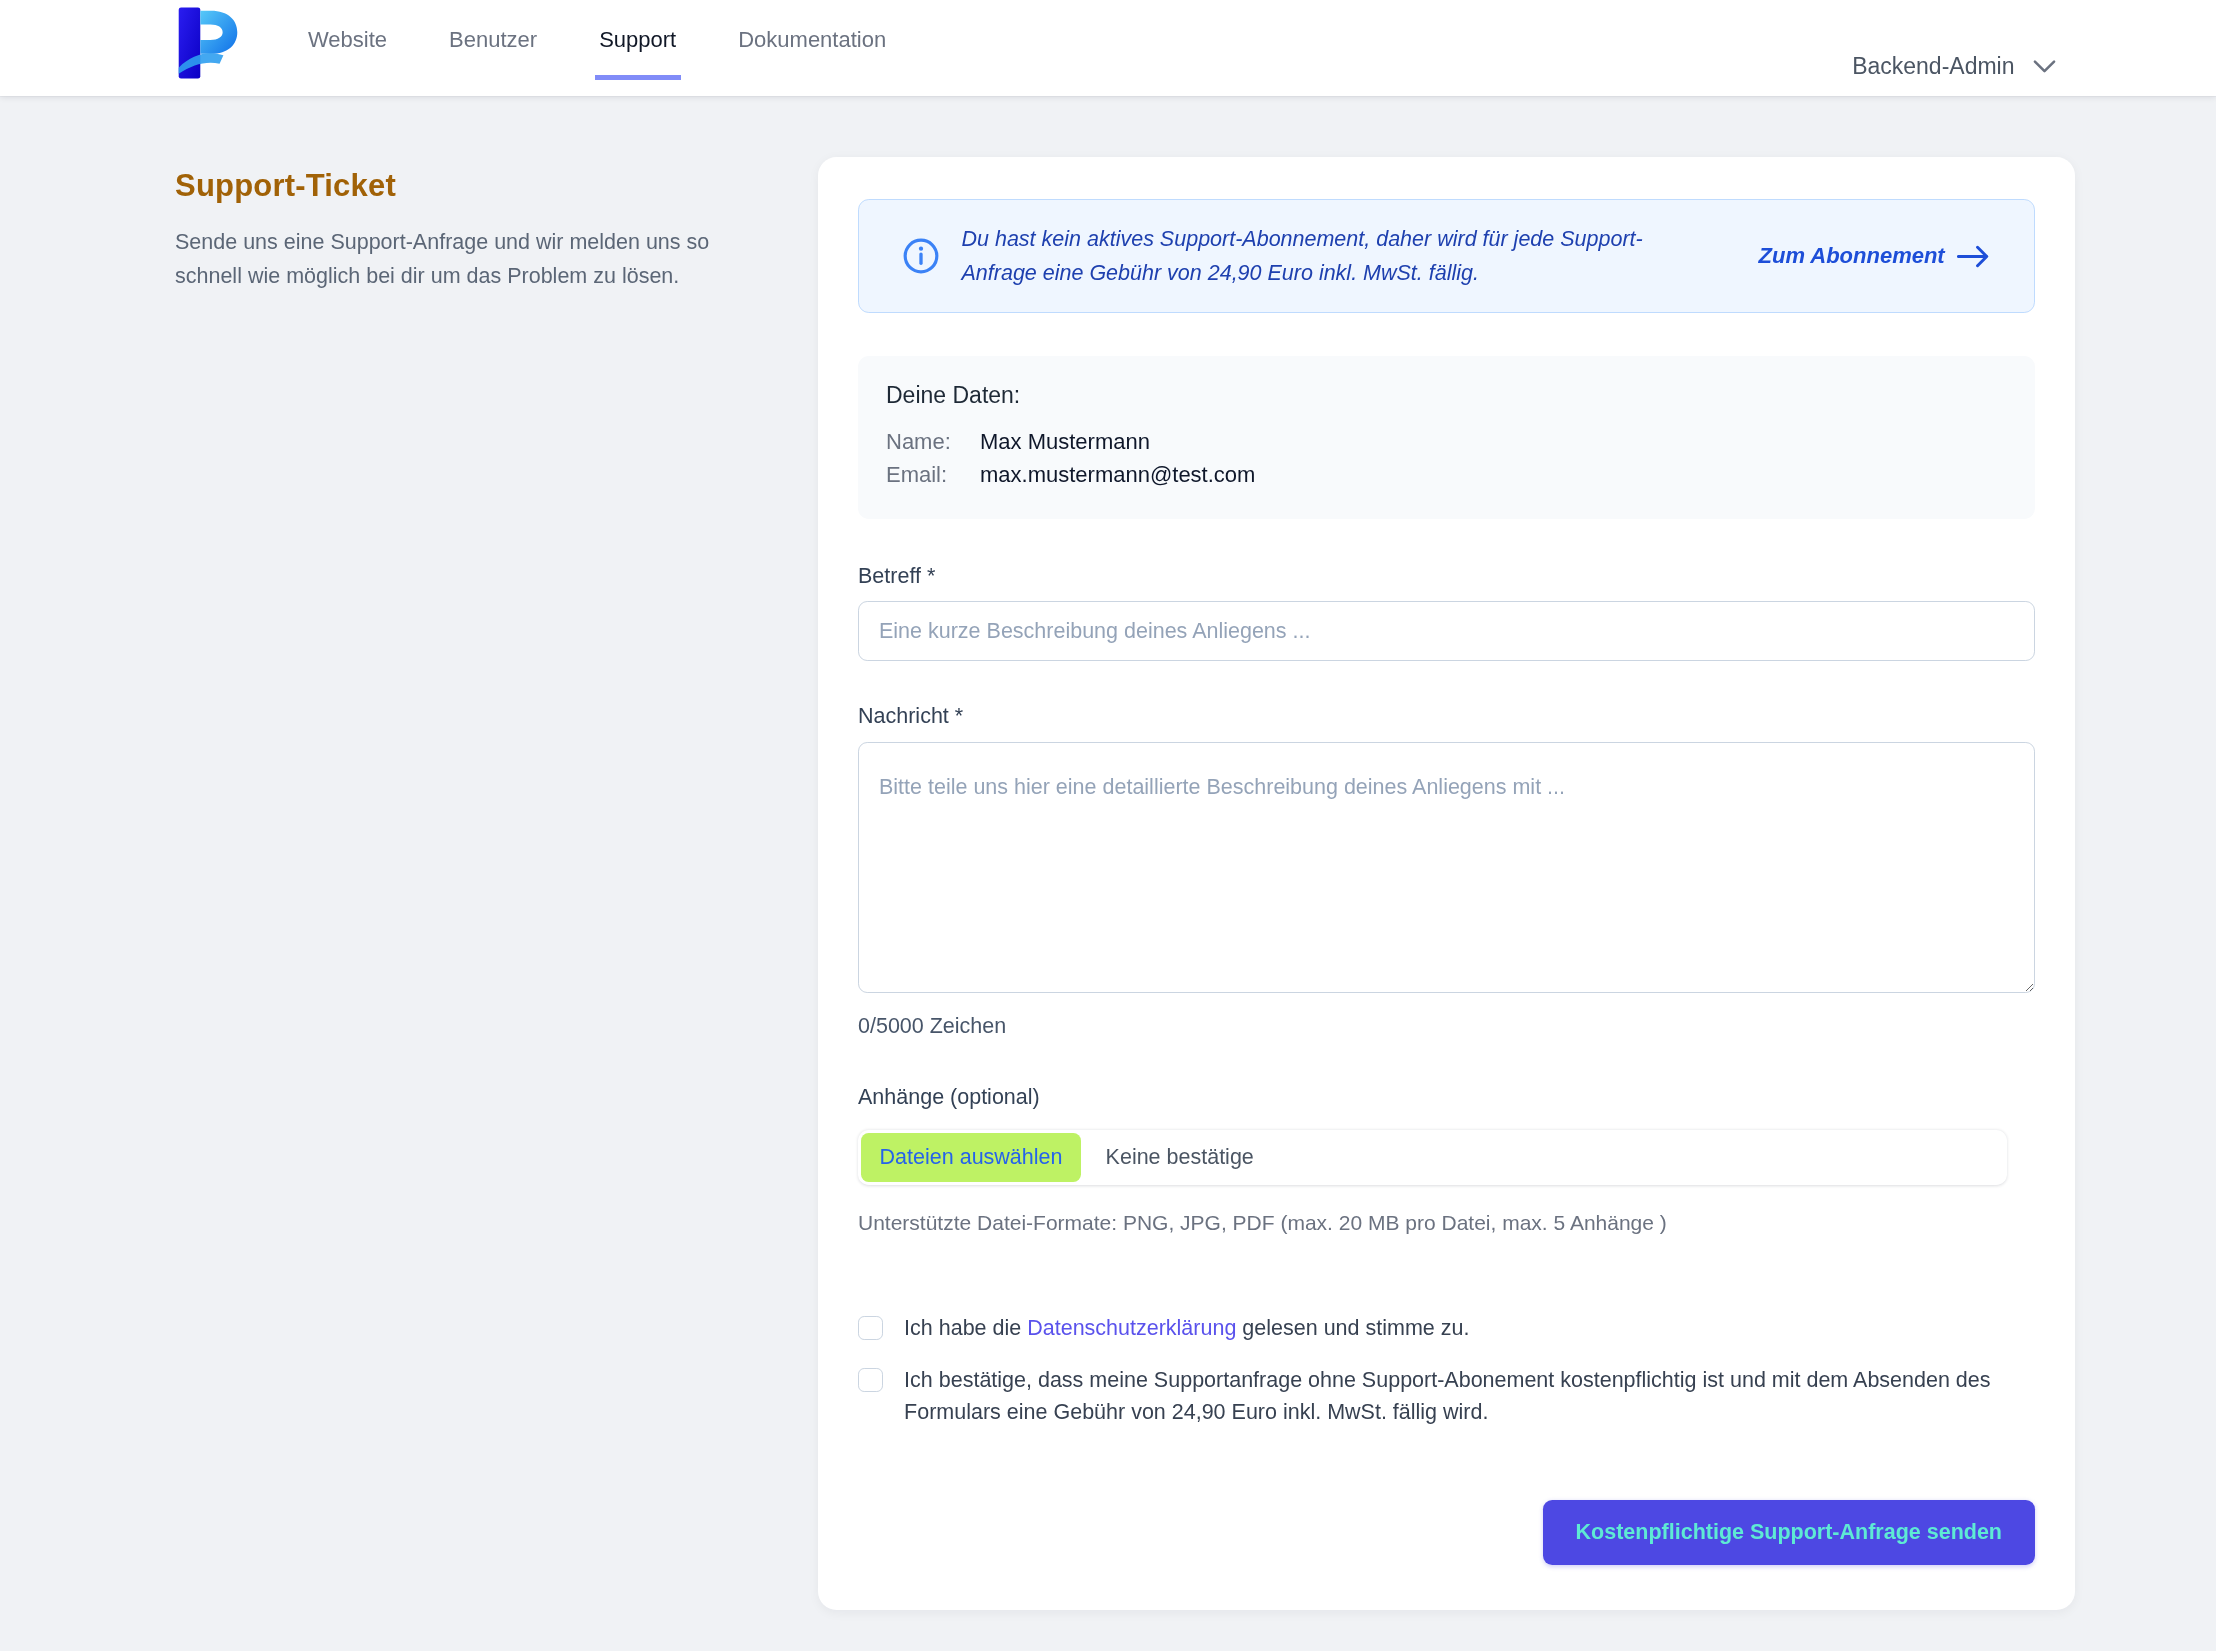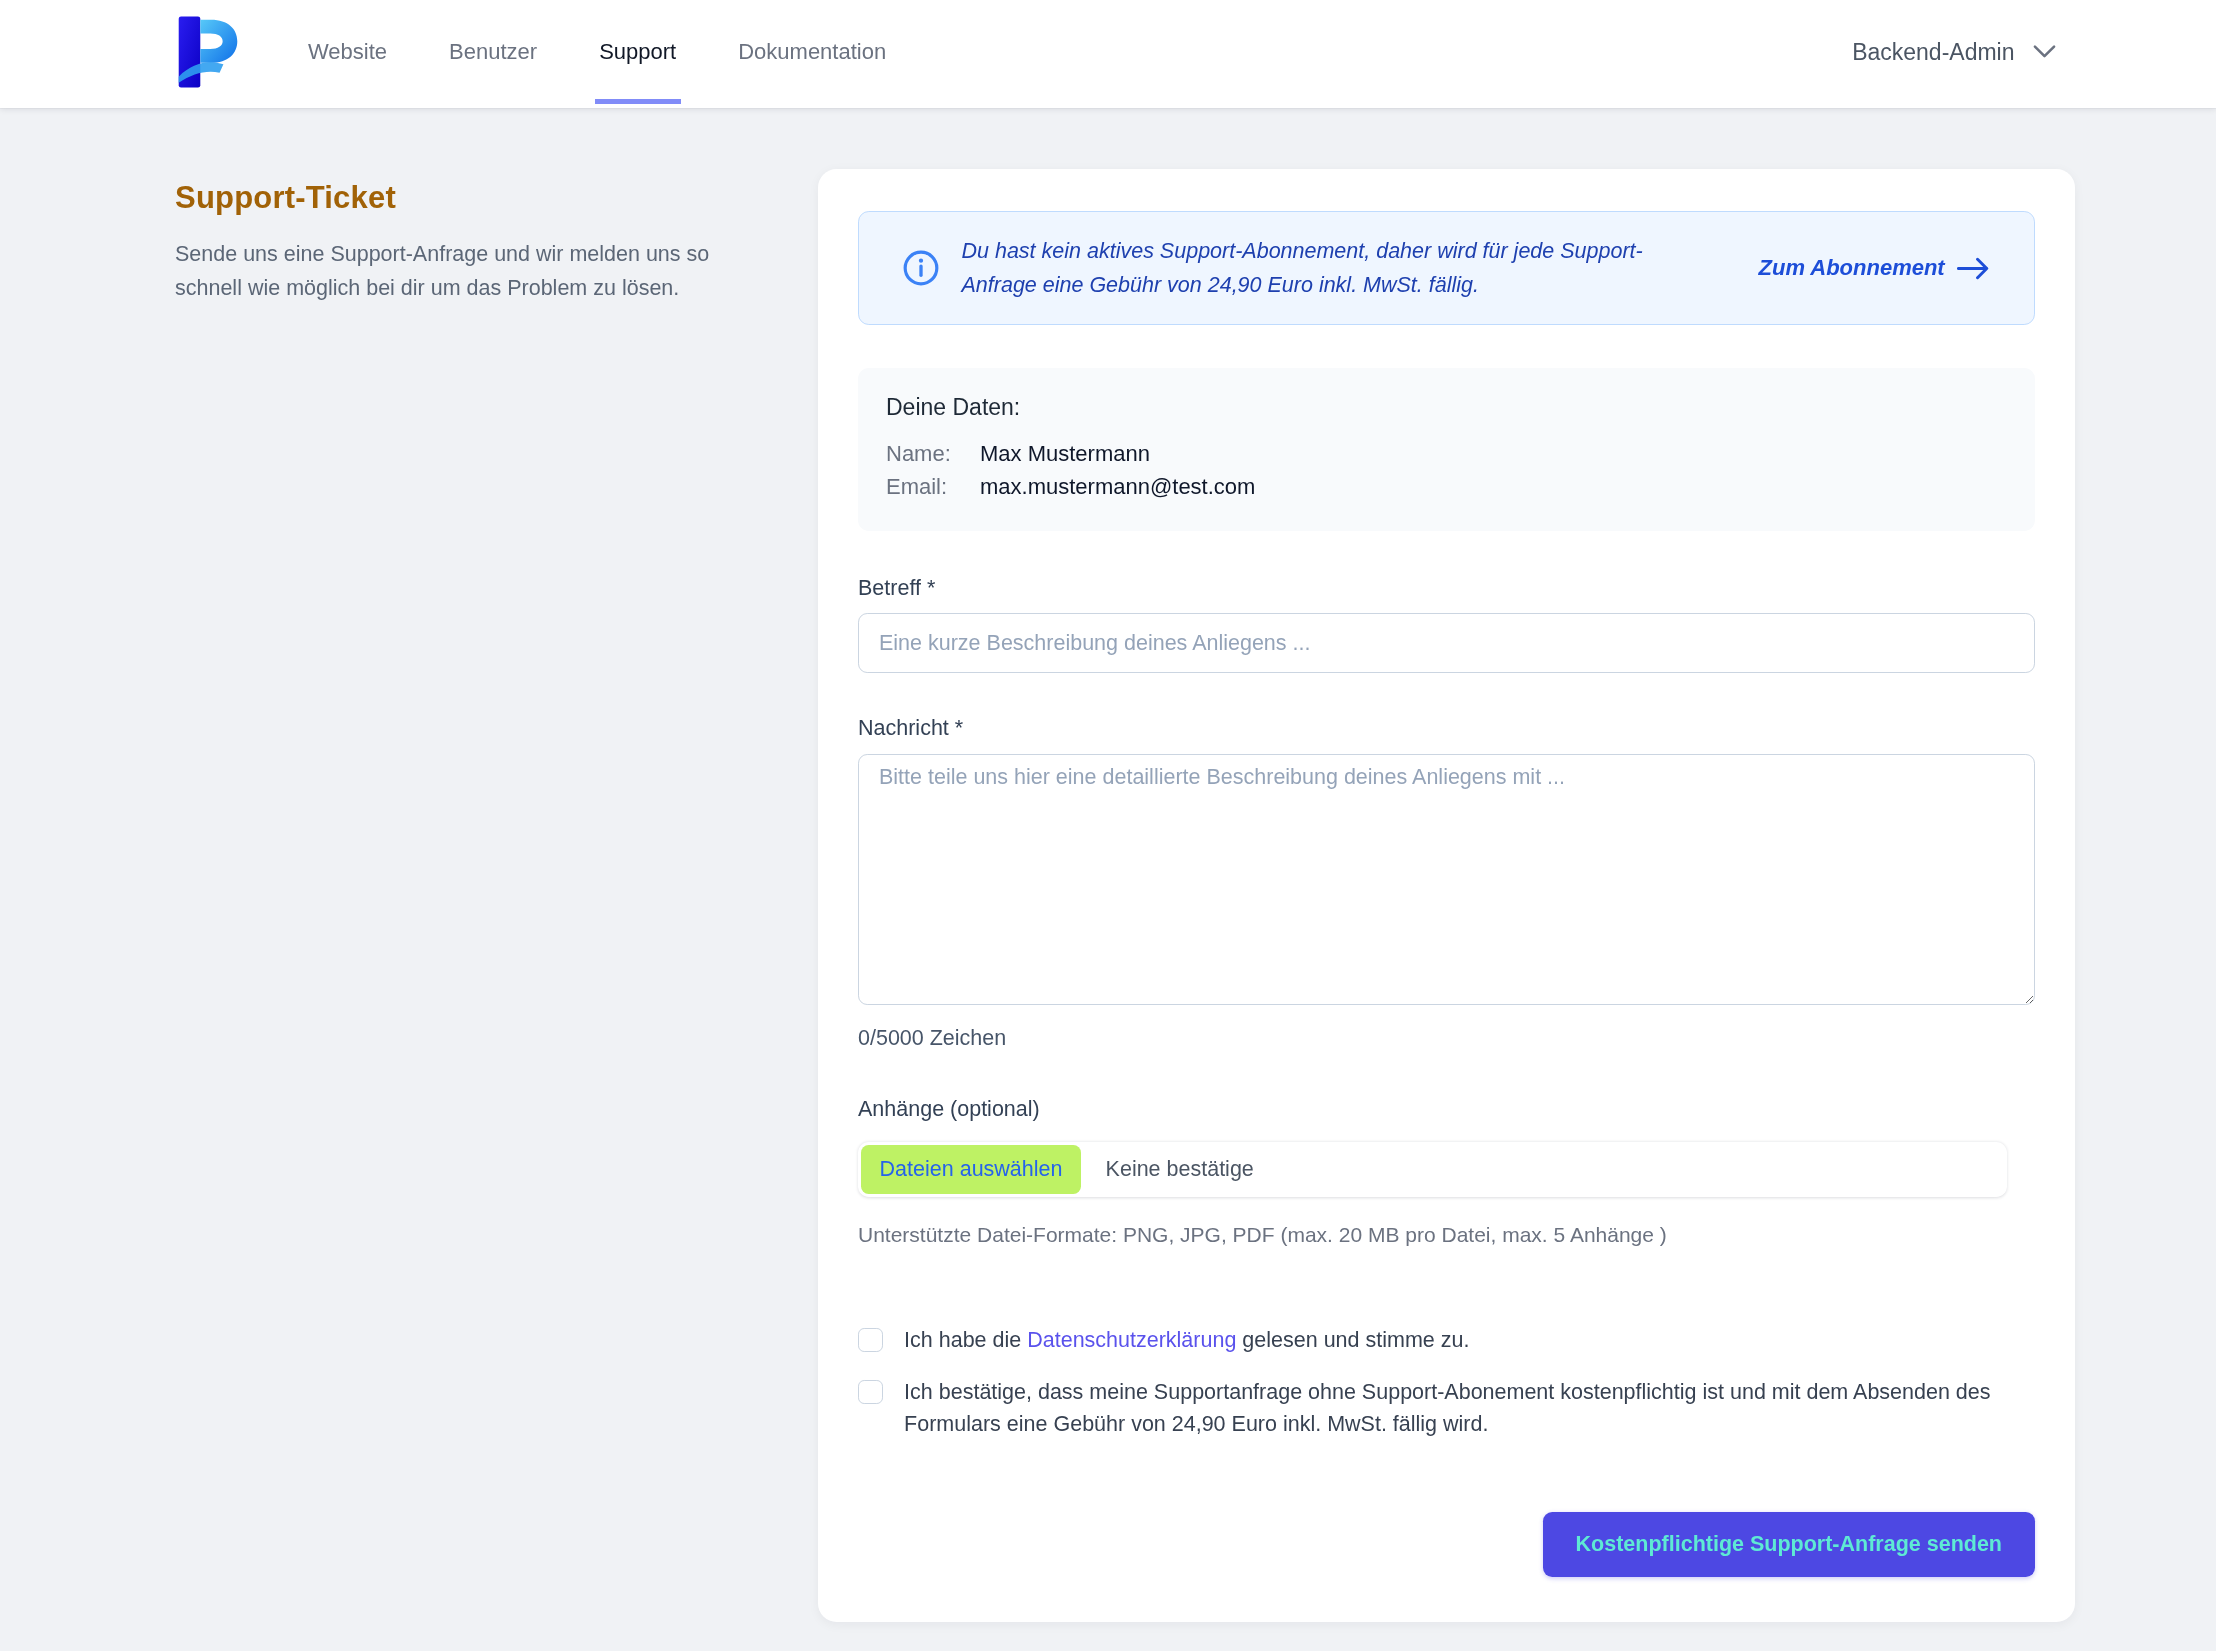--- a/index.html
+++ b/index.html
@@ -7,23 +7,23 @@
     width: 2216px; height: 1651px;
     background: #f0f2f5;
     font-family: "Liberation Sans", "DejaVu Sans", sans-serif;
     color: #1f2937;
     overflow: hidden;
   }
 
   
   .topbar {
     position: relative; z-index: 5;
-    height: 108px; background: #ffffff;
-    display: flex; align-items: center;
-    padding: 0 160px 4px 171px;
+    height: 96px; background: #ffffff;
+    display: flex; align-items: flex-end;
+    padding: 0 160px 16px 171px;
     box-shadow: 0 1.5px 6.2px rgba(16,24,40,.10), 0 0.8px 0 rgba(16,24,40,.04);
   }
   .logo { width: 74px; height: 74px; display: block; }
   .nav { display: flex; align-items: stretch; height: 100%; margin-left: 63px; }
   .nav-item {
     position: relative;
     display: flex; align-items: center;
     margin-right: 62px;
     font-size: 22px; color: #6b7280;
     cursor: pointer; white-space: nowrap;
@@ -86,21 +86,21 @@
   .text-input {
     display: block; width: 100%; height: 60px; margin-top: 12.3px;
     border: 1.5px solid #cbd5e1; border-radius: 9.2px; background: #fff;
     font-family: inherit; font-size: 21.5px; color: #111827;
     padding: 0 20px; outline: none;
   }
   .text-area {
     display: block; width: 100%; height: 251px; margin-top: 12.3px;
     border: 1.5px solid #cbd5e1; border-radius: 9.2px; background: #fff;
     font-family: inherit; font-size: 21.5px; line-height: 32px; color: #111827;
-    padding: 6px 20px; outline: none; resize: vertical;
+    padding: 28px 20px; outline: none; resize: vertical;
   }
   .text-input::placeholder, .text-area::placeholder { color: #94a3b8; }
 
   .counter { margin-top: 21.5px; font-size: 21.5px; color: #475569; }
 
   .group-attachments { margin-top: 46px; }
   .upload-row {
     margin-top: 20px; margin-right: 28px;
     height: 55px; background: #fff; border-radius: 10.8px;
     box-shadow: 0 0.8px 3.1px rgba(16,24,40,.14);

